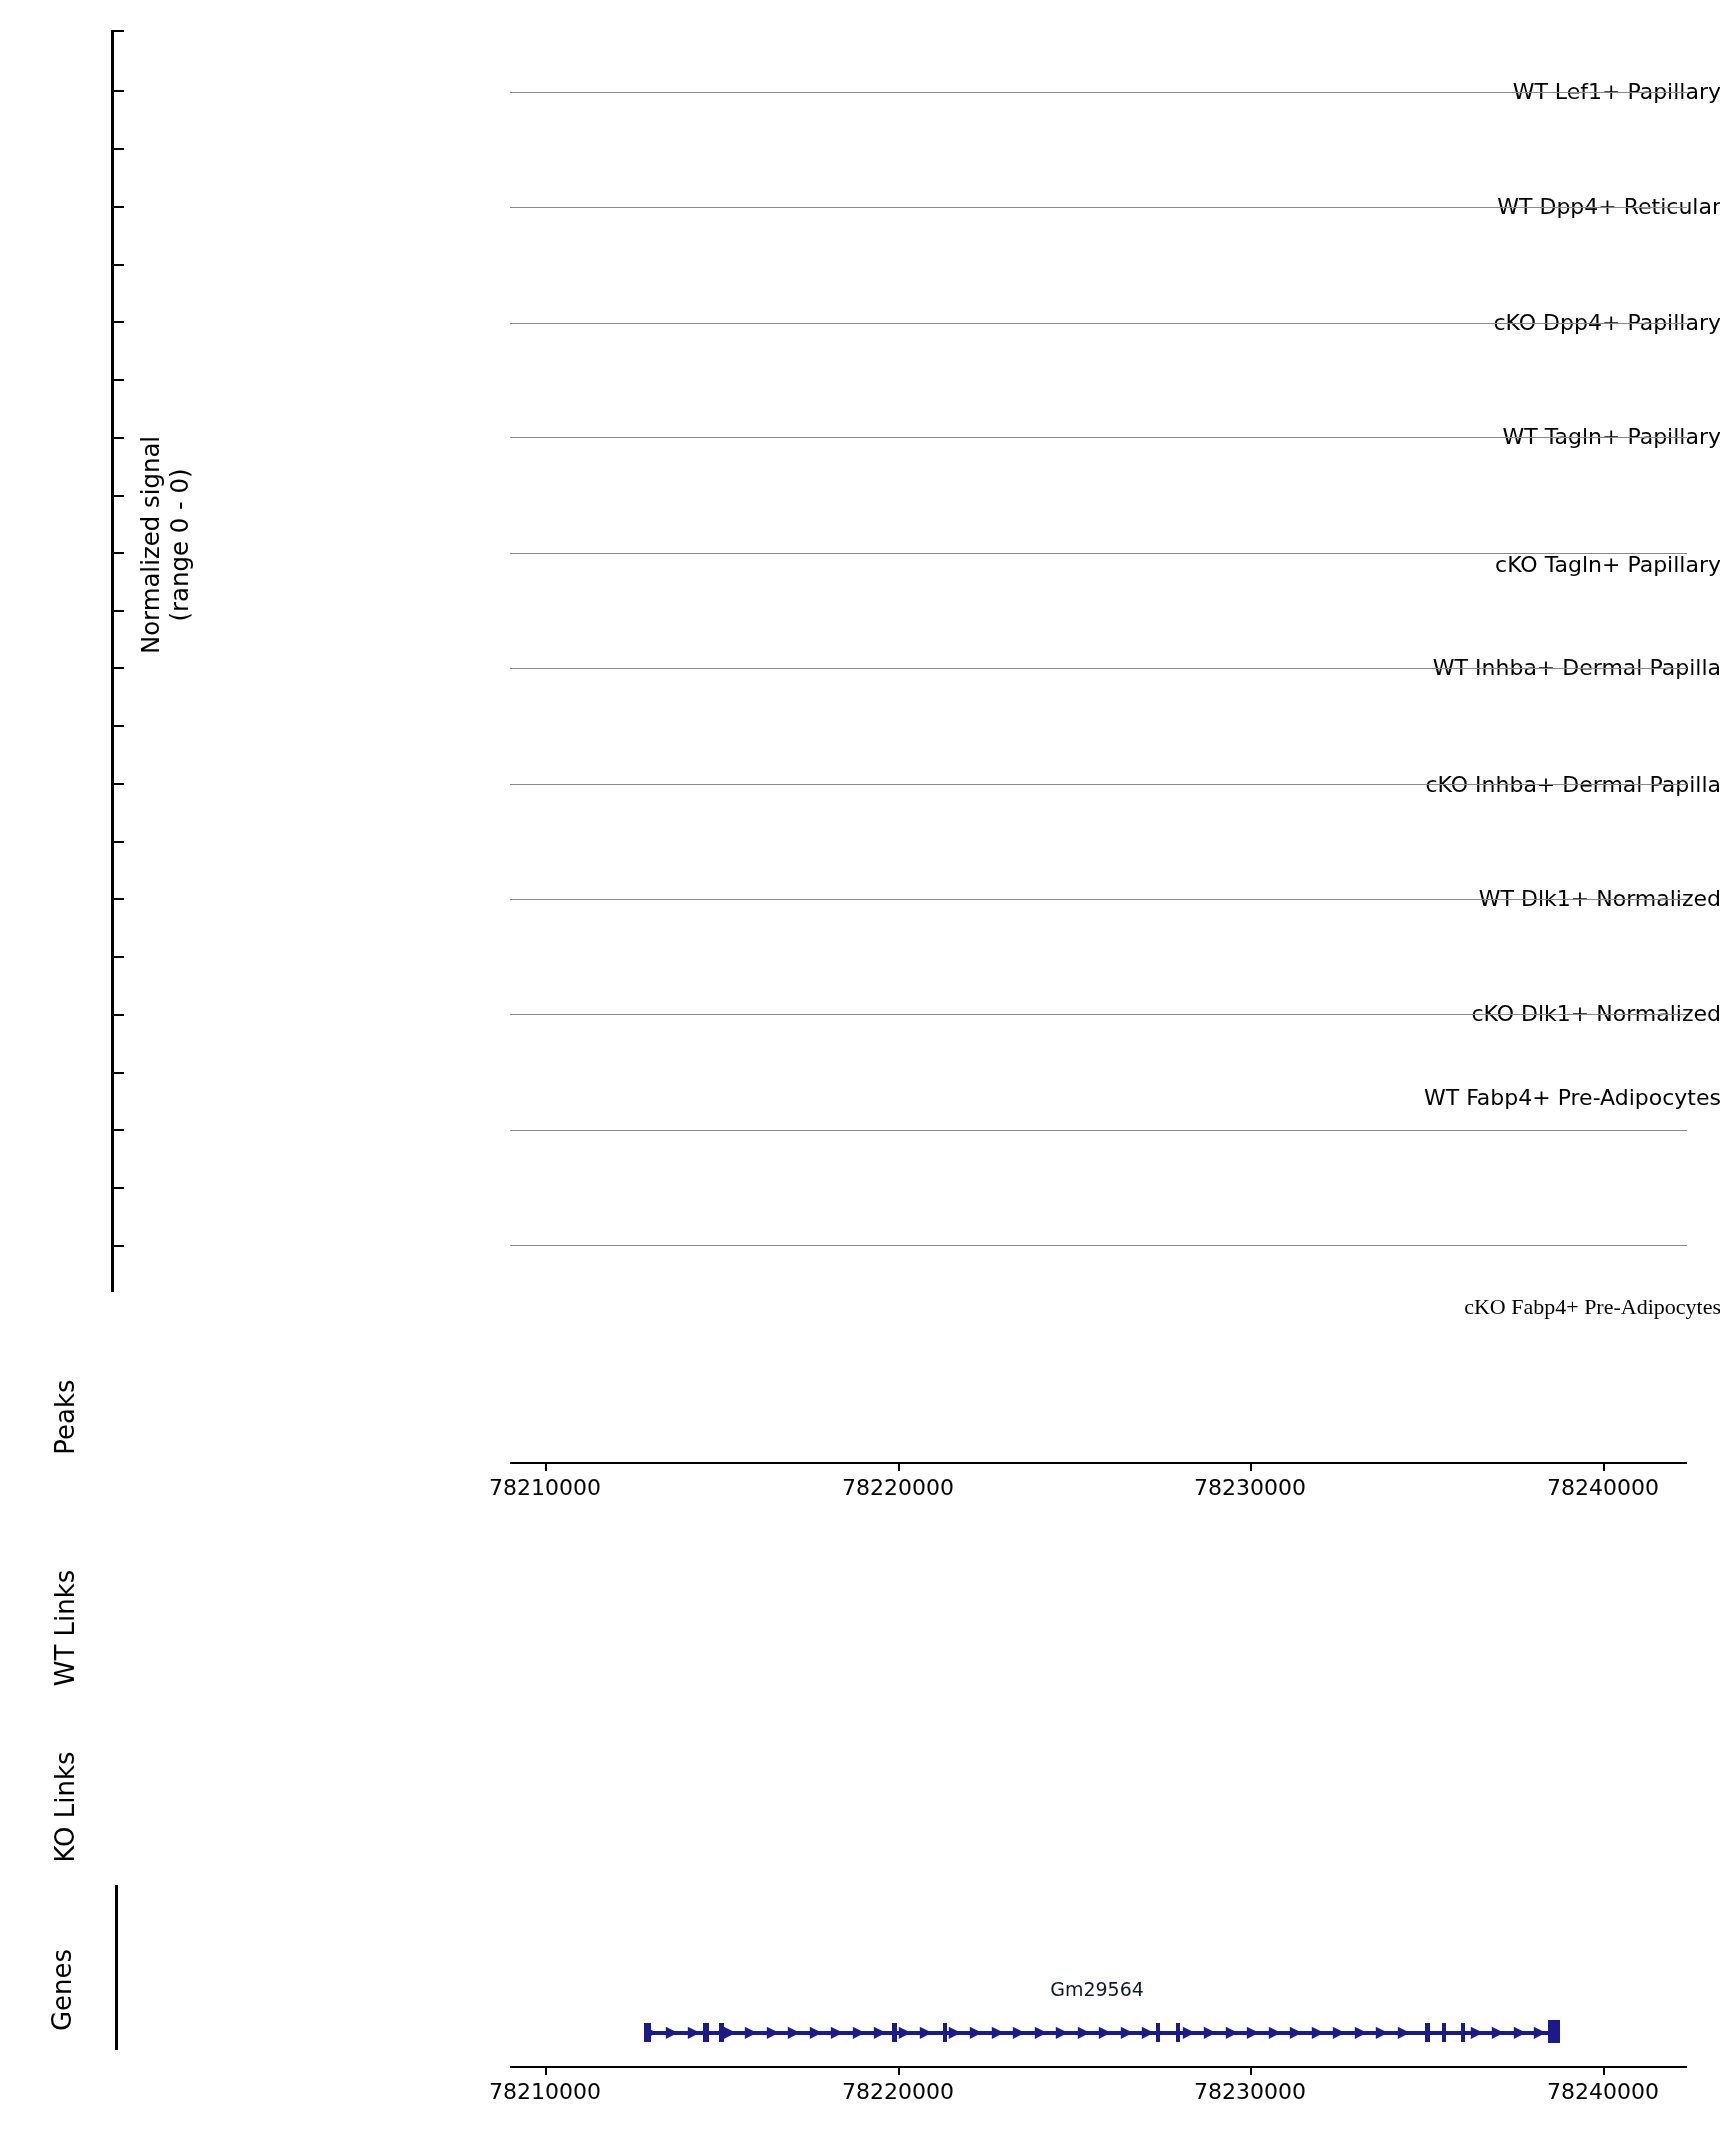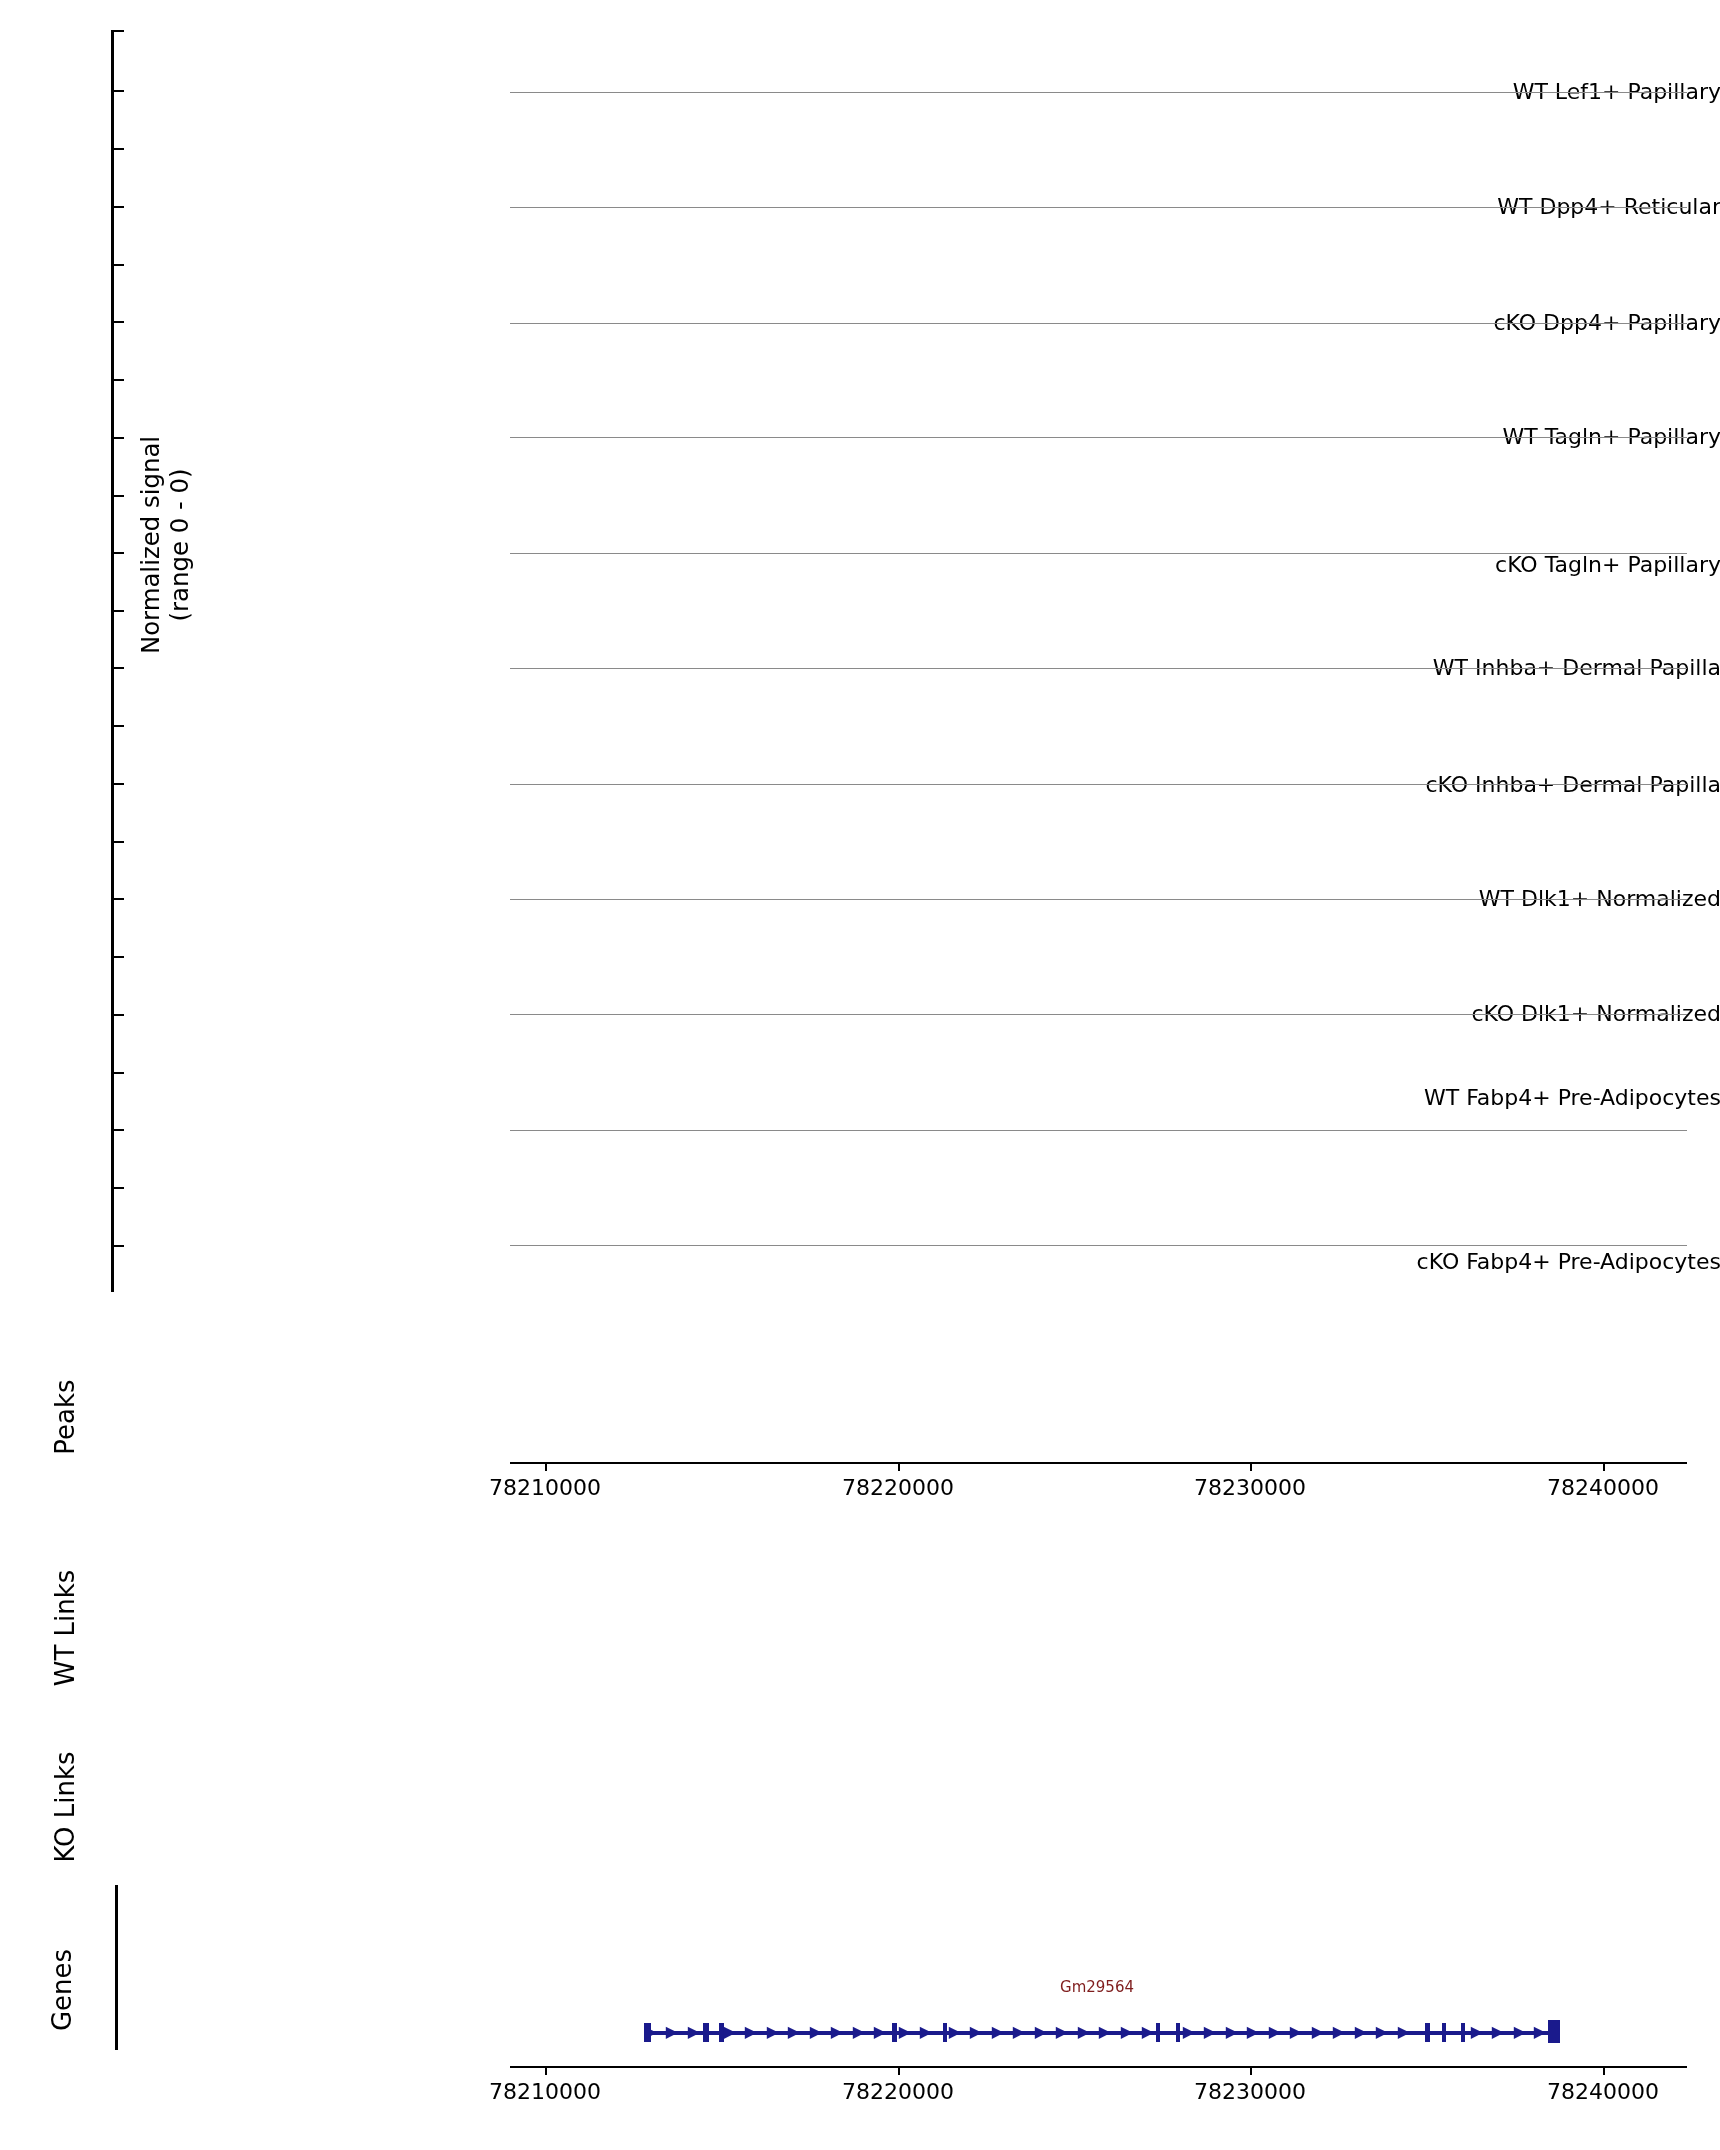--- a/index.html
+++ b/index.html
@@ -127,22 +127,22 @@
     width: 0;
     height: 165px;
     border-left: 3.6px solid #000000;
   }
   .gene-body {
     position: absolute;
     background: #1a1a8c;
   }
   .gene-label {
     position: absolute;
-    font-size: 15px;
-    color: #7f1d1d;
+    font-size: 19px;
+    color: #0f172a;
     transform: translateX(-50%);
     white-space: nowrap;
   }
   .gene-arrow {
     position: absolute;
     font-size: 16px;
     color: #1a1a8c;
     line-height: 1;
     transform: translate(-50%, -50%);
   }
@@ -220,21 +220,21 @@
 
     <div class="track-label" style="top:899px; width:452px;">WT Dlk1+ Normalized</div>
     <div class="track-baseline" style="left:510px; top:899px; width:1177px;"></div>
 
     <div class="track-label" style="top:1014px; width:452px;">cKO Dlk1+ Normalized</div>
     <div class="track-baseline" style="left:510px; top:1014px; width:1177px;"></div>
 
     <div class="track-label" style="top:1098px; width:452px;">WT Fabp4+ Pre-Adipocytes</div>
     <div class="track-baseline" style="left:510px; top:1130px; width:1177px;"></div>
 
-    <div class="track-label" style="top:1262px; width:452px;">cKO Fabp4+ Pre-Adipocytes</div>
+    <div class="track-label" style="top:1307px; width:452px;font-family:Liberation Serif, serif;">cKO Fabp4+ Pre-Adipocytes</div>
     <div class="track-baseline" style="left:510px; top:1245px; width:1177px;"></div>
   </div>
 
   <div class="section-label" style="left:-7.2px; top:1402px; width:143px;">Peaks</div>
 
   <div class="axis-line" style="top:1462px;"></div>
   <div class="axis-tick" style="left:545px;  top:1462px;"></div>
   <div class="axis-tick" style="left:898px; top:1462px;"></div>
   <div class="axis-tick" style="left:1250px; top:1462px;"></div>
   <div class="axis-tick" style="left:1603px; top:1462px;"></div>

